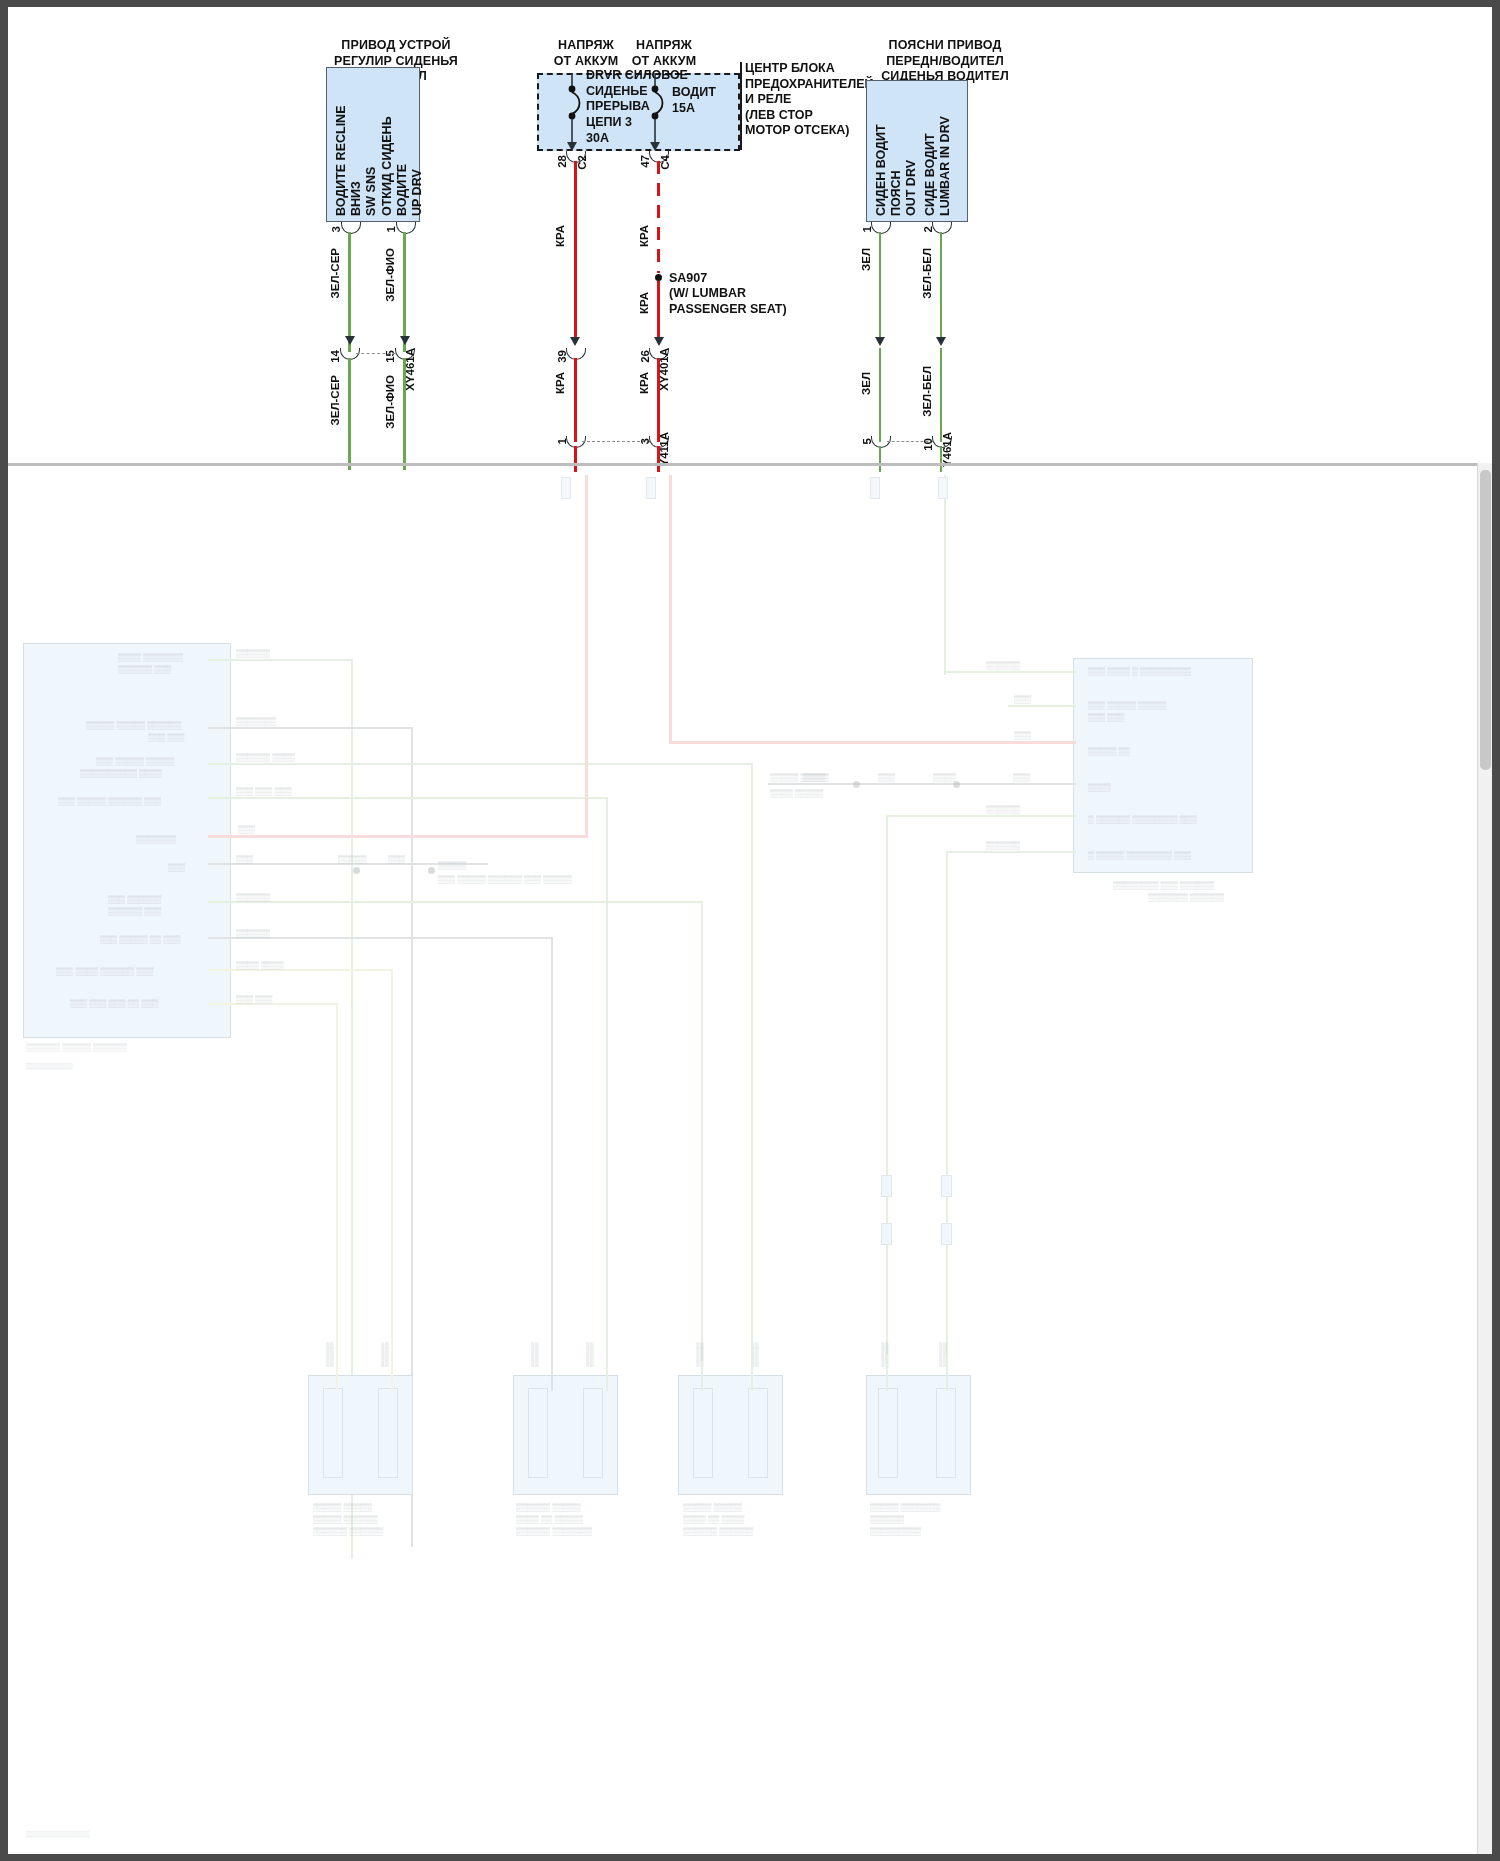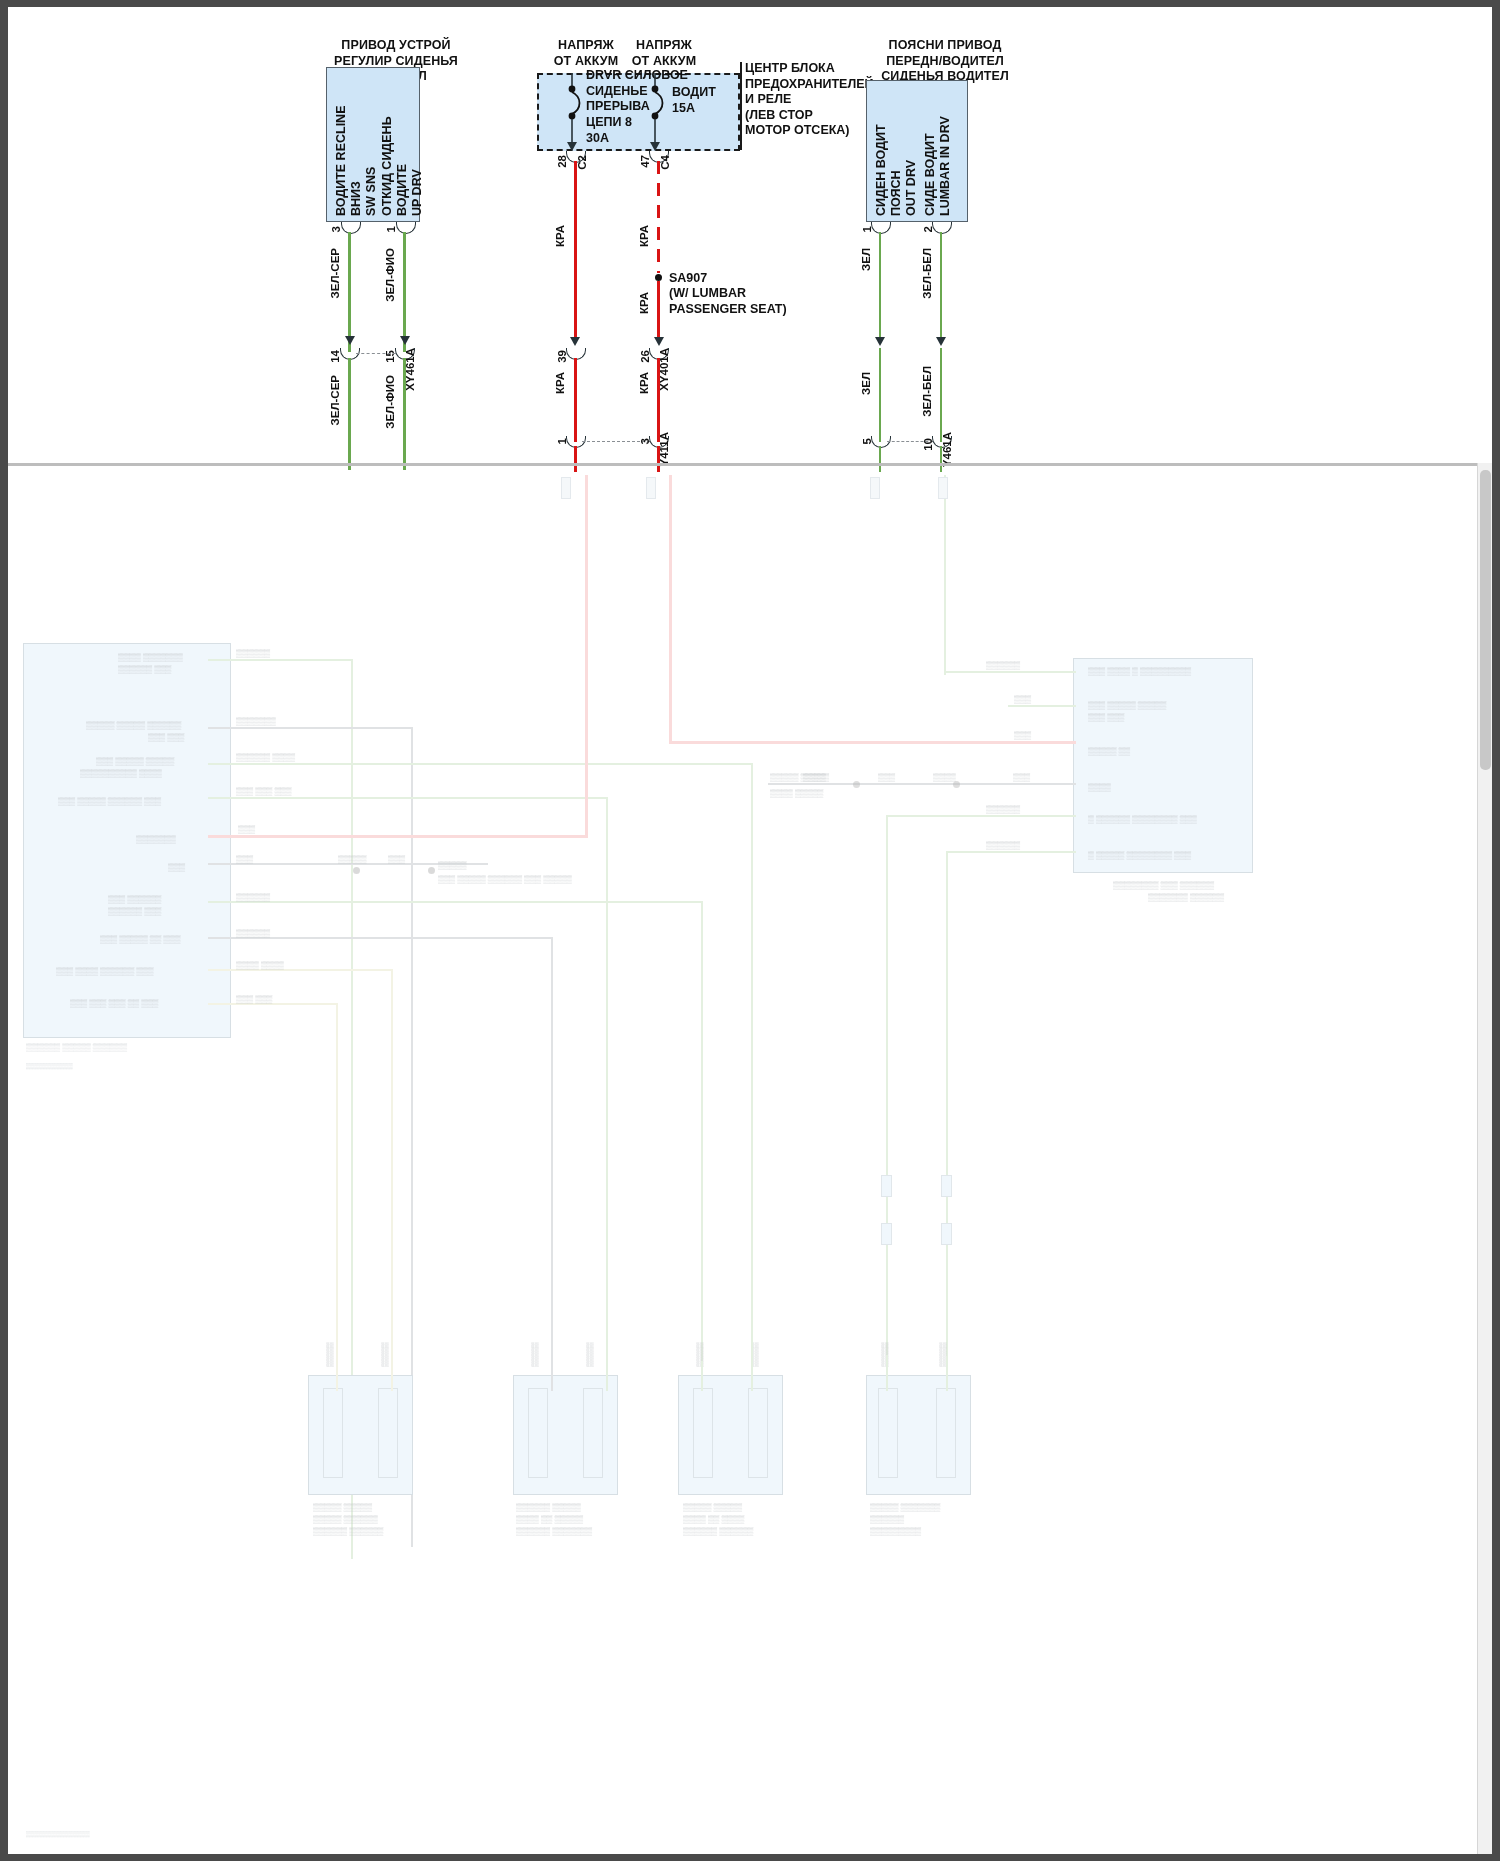--- a/index.html
+++ b/index.html
@@ -108,21 +108,21 @@
   <div class="hdr" style="left:531px;top:38px;width:110px;">НАПРЯЖ
 ОТ АККУМ</div>
   <div class="hdr" style="left:609px;top:38px;width:110px;">НАПРЯЖ
 ОТ АККУМ</div>
 
   <div class="box-dash" style="left:537px;top:73px;width:203px;height:78px;"></div>
 
   <div class="htxt" style="left:586px;top:68px;width:120px;">DRVR СИЛОВОЕ
 СИДЕНЬЕ
 ПРЕРЫВА
-ЦЕПИ 8</div>
+ЦЕПИ 3</div>
   <div class="htxt" style="left:586px;top:131px;">30A</div>
   <div class="htxt" style="left:672px;top:85px;width:60px;">ВОДИТ
 15A</div>
 
   <div class="fuse" style="position:absolute;left:560px;top:73px;">
     <svg width="36" height="78" viewBox="0 0 36 78">
       <line x1="12" y1="0" x2="12" y2="14" stroke="#263238" stroke-width="1.6"></line>
       <circle cx="12" cy="16" r="3.4" fill="#111"></circle>
       <path d="M12 19 C 22 24, 22 36, 12 41" stroke="#111" stroke-width="1.8" fill="none"></path>
       <circle cx="12" cy="43" r="3.4" fill="#111"></circle>

